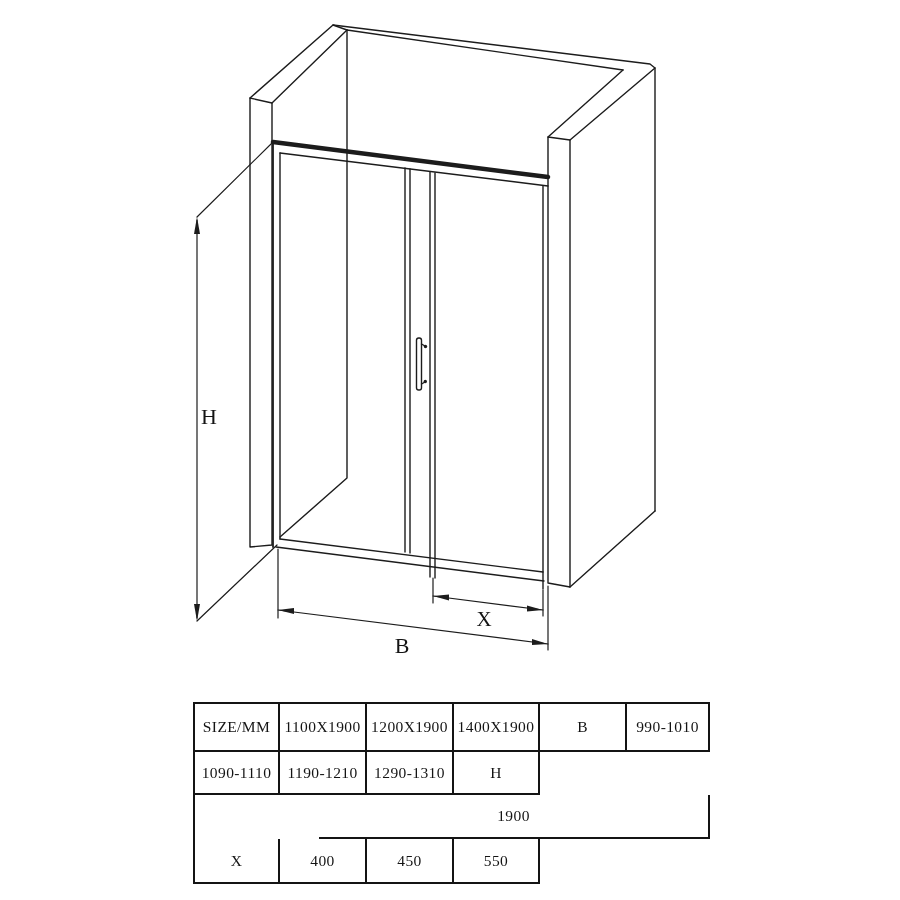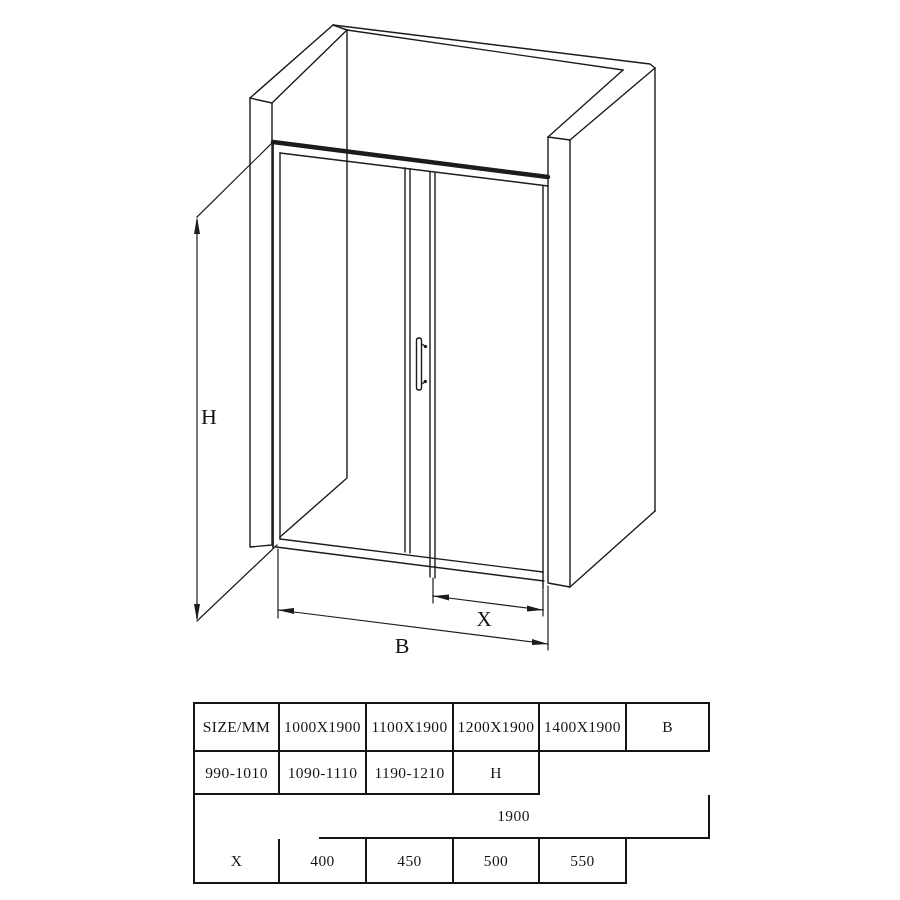--- a/index.html
+++ b/index.html
@@ -99,33 +99,32 @@
       <path d="M433,596 L543,610"></path>
       <polygon points="433,596 449,594.5 449,600.5" fill="#1c1c1c" stroke="none"></polygon>
       <polygon points="543,610 527,605.5 527,611.5" fill="#1c1c1c" stroke="none"></polygon>
     </g>
     <text x="484" y="621" font-size="21" text-anchor="middle" dominant-baseline="middle">X</text>
   </svg>
 
   <div class="spec-table">
 
     <div class="cell">SIZE/MM</div>
-    <div class="cell">1000X1900</div>
     <div class="cell">1100X1900</div>
     <div class="cell">1200X1900</div>
     <div class="cell">1400X1900</div>
 
     <div class="cell">B</div>
     <div class="cell">990-1010</div>
     <div class="cell">1090-1110</div>
     <div class="cell">1190-1210</div>
+    <div class="cell">1290-1310</div>
 
     <div class="cell">H</div>
     <div class="cell span5">1900</div>
 
     <div class="cell">X</div>
     <div class="cell">400</div>
     <div class="cell">450</div>
-    <div class="cell">500</div>
     <div class="cell">550</div>
   </div>
 
 </div>
 
 </body></html>

